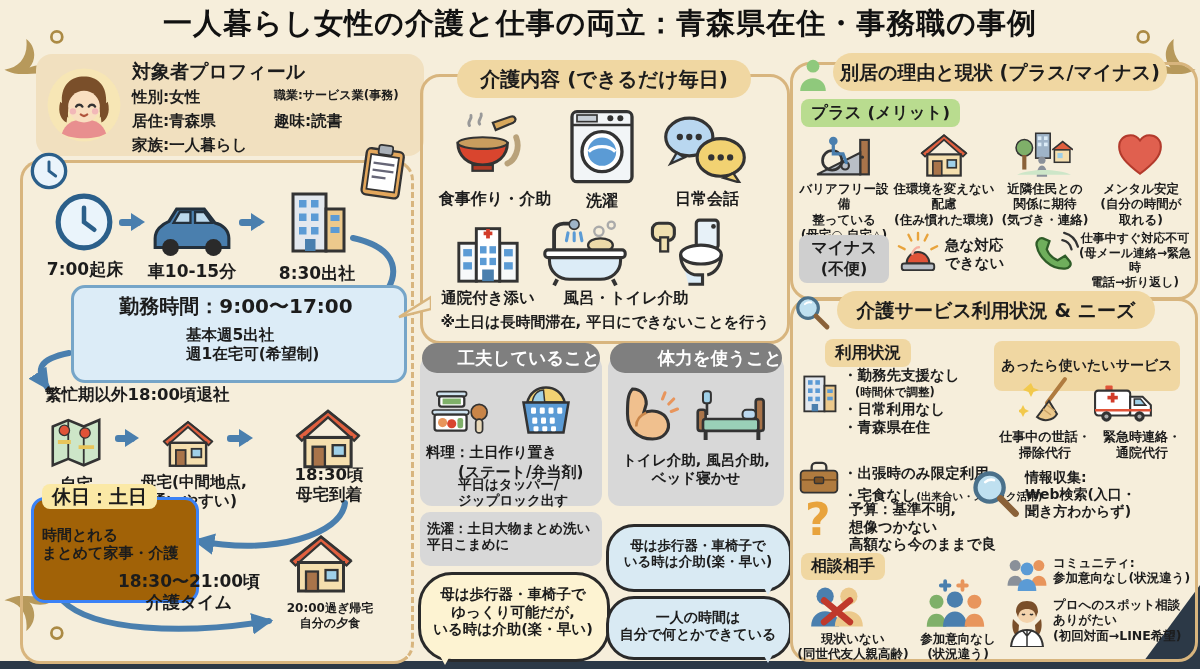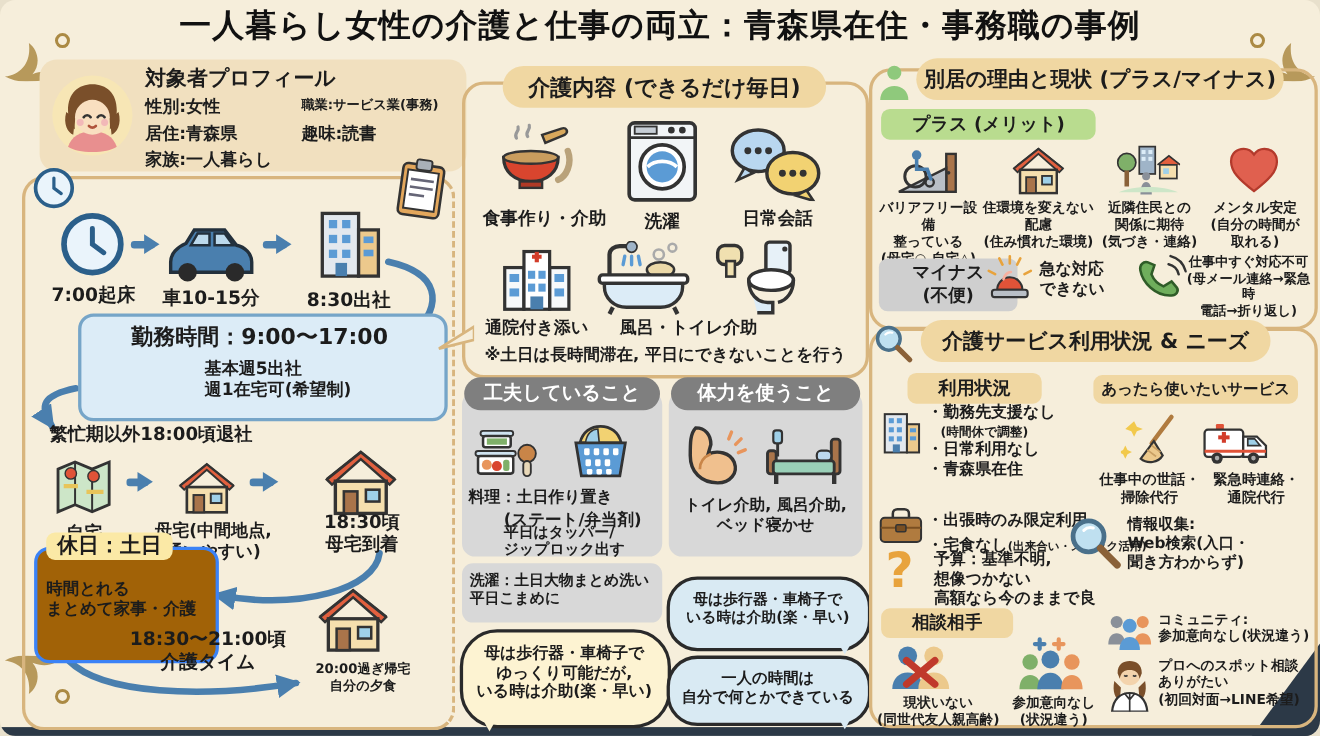--- a/index.html
+++ b/index.html
@@ -1,26 +1,26 @@
 <!DOCTYPE html>
 <html><head>
 <meta charset="utf-8">
 <style>
   html,body{margin:0;padding:0;background:#e8e0cc;}
   #stage{position:relative;width:1200px;height:669px;background:#f6eedb;overflow:hidden;
-         font-family:"DejaVu Sans","Liberation Sans",sans-serif;color:#1c1c1c;border-radius:14px;}
+         font-family:"DejaVu Sans","Liberation Sans",sans-serif;color:#1c1c1c;}
   .abs{position:absolute;}
   .t{position:absolute;white-space:pre-line;font-weight:700;line-height:1.22;}
   [data-bind]{white-space:pre-line;}
   .ctr{text-align:center;}
   .pill{position:absolute;background:#f0d7a2;border-radius:20px;text-align:center;font-weight:700;}
   .panel{position:absolute;border:3px solid #d8b57e;border-radius:20px;}
   .graypanel{position:absolute;background:#d8d8d8;border-radius:12px;}
-  .grayhead{position:absolute;background:#7f7f7f;color:#fff;border-radius:16px;text-align:center;font-weight:700;}
-  .badge{position:absolute;border-radius:8px;font-weight:700;text-align:center;padding:3px 28px;}
+  .grayhead{position:absolute;background:#7f7f7f;color:#fff;border-radius:16px;text-align:right;font-weight:700;}
+  .badge{position:absolute;border-radius:8px;font-weight:700;text-align:center;padding:3px 10px;}
   .harrow{position:absolute;height:7px;background:#4a7fae;border-radius:3px;}
   .harrow::after{content:"";position:absolute;right:-13px;top:-6px;border:9px solid transparent;border-left:14px solid #4a7fae;}
   .bubble{position:absolute;border:3px solid #2a2a2a;font-weight:700;text-align:center;}
   .bubble.cream{background:#fdf3d2;border-radius:34px;}
   .bubble.blue{background:#d9eaf3;border-radius:28px;}
   .bubble.cream::after{content:"";position:absolute;left:14px;bottom:-16px;border:10px solid transparent;border-top:18px solid #fdf3d2;}
   .bubble.blue::after{content:"";position:absolute;right:12px;bottom:-15px;border:9px solid transparent;border-top:16px solid #d9eaf3;}
   .ic{position:absolute;}
   svg{display:block;}
 </style>
@@ -549,21 +549,21 @@
       </svg>
     <div class="t" style="left:50px;top:66px;width:180px;font-size:14.5px" data-bind="services.usage_items.0.text">・勤務先支援なし</div>
     <div class="t" style="left:62px;top:84px;width:160px;font-size:11.5px" data-bind="services.usage_items.0.sub">(時間休で調整)</div>
     <div class="t" style="left:50px;top:100px;width:180px;font-size:14.5px" data-bind="services.usage_items.1.text">・日常利用なし</div>
     <div class="t" style="left:50px;top:118px;width:180px;font-size:14.5px" data-bind="services.usage_items.2.text">・青森県在住</div>
     <div class="t" style="left:50px;top:164px;width:184px;font-size:14.5px" data-bind="services.usage_items.3.text">・出張時のみ限定利用</div>
     <div class="abs" style="left:50px;top:184px;width:200px;font-weight:700">
       <span style="font-size:14.5px" data-bind="services.usage_items.4.text">・宅食なし</span><span style="font-size:10.5px" data-bind="services.usage_items.4.sub">(出来合い・ストック活用)</span>
     </div>
 
-    <div class="badge" style="left:201px;top:40px;width:182px;background:#f0d7a2;font-size:14px;padding:4px 2px" data-bind="services.wanted_badge">あったら使いたいサービス</div>
+    <div class="badge" style="left:201px;top:40px;width:182px;background:#f0d7a2;font-size:14px;padding:16px 2px" data-bind="services.wanted_badge">あったら使いたいサービス</div>
     <svg class="ic" width="52" height="52" style="left:226px;top:74px">
         <use href="#i-broom"></use>
       </svg>
     <svg class="ic" width="62" height="46" style="left:300px;top:78px">
         <use href="#i-ambulance"></use>
       </svg>
     <div class="t ctr" style="left:200px;top:128px;width:104px;font-size:13px" data-bind="services.wanted_items.0.label">仕事中の世話・
 掃除代行</div>
     <div class="t ctr" style="left:302px;top:128px;width:94px;font-size:13px" data-bind="services.wanted_items.1.label">緊急時連絡・
 通院代行</div>

